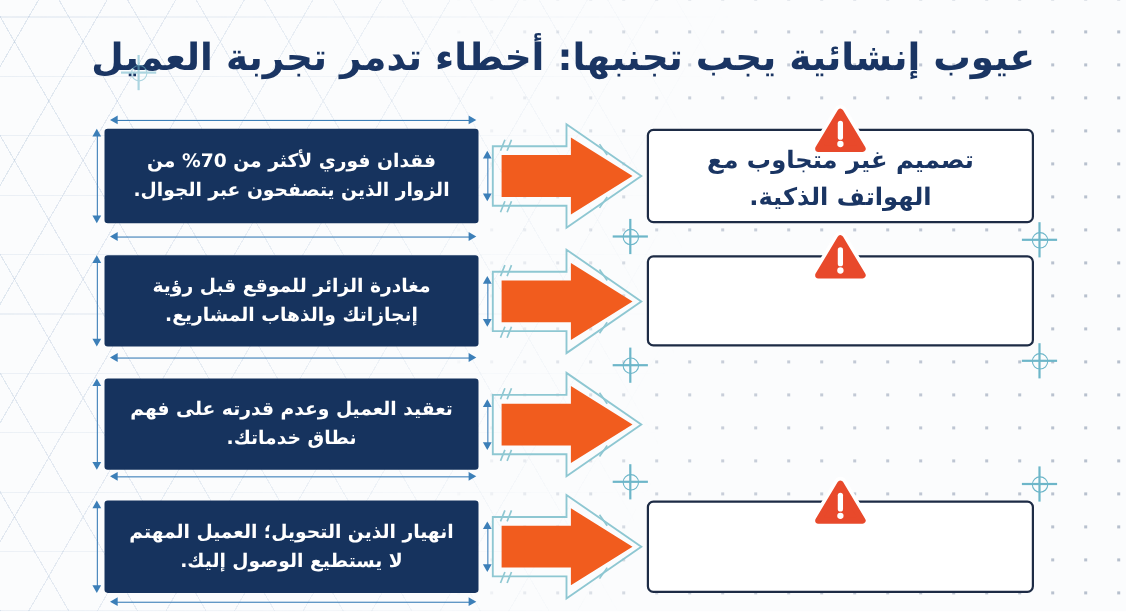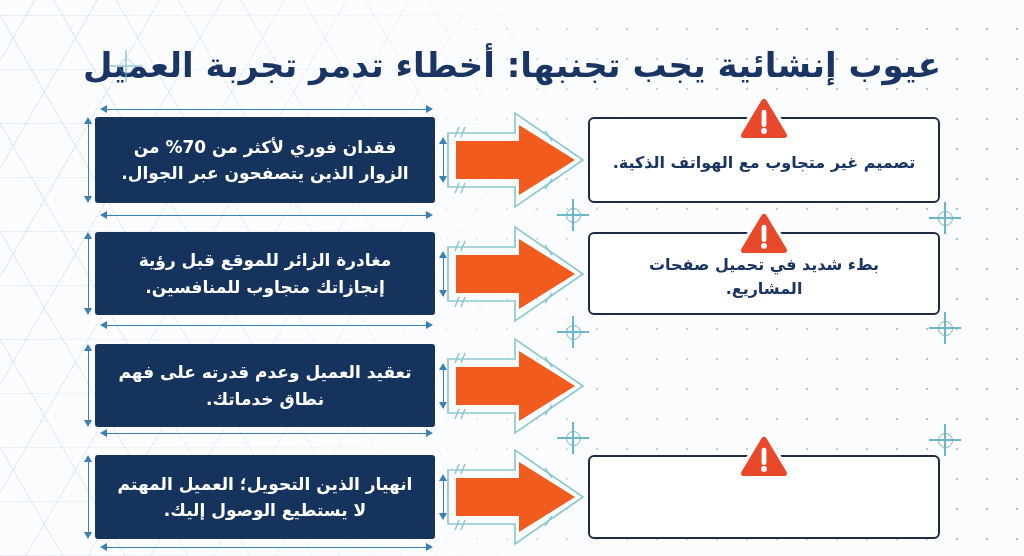--- a/index.html
+++ b/index.html
@@ -30,21 +30,21 @@
   }
   .bg-dots{
     background-image:radial-gradient(rgba(125,140,165,.55) 1.3px, transparent 1.6px);
     background-size:30px 30px;background-position:12px 14px;
     -webkit-mask-image:linear-gradient(to left,#000 0%,rgba(0,0,0,.7) 40%,transparent 62%);
             mask-image:linear-gradient(to left,#000 0%,rgba(0,0,0,.7) 40%,transparent 62%);
   }
 
   
   .title{
-    position:absolute;top:34px;left:0;width:100%;height:62px;line-height:62px;
+    position:absolute;top:22px;left:0;width:100%;height:62px;line-height:62px;
     text-align:center;direction:rtl;
     font-size:34px;font-weight:bold;color:var(--titleNavy);letter-spacing:0;
   }
 
   
   .row{position:absolute;left:0;width:1024px;top:var(--top);height:var(--h);}
   .cause-box{
     position:absolute;left:95px;top:0;width:340px;height:100%;
     background:var(--navy);border-radius:3px;
     display:flex;align-items:center;justify-content:center;
@@ -53,21 +53,21 @@
     direction:rtl;text-align:center;color:#fff;font-weight:bold;
     font-size:17px;line-height:1.55;padding:0 22px;
   }
   .mistake-box{
     position:absolute;left:588px;top:0;width:352px;height:100%;
     background:#fff;border:2.5px solid var(--border);border-radius:6px;
     display:flex;align-items:center;justify-content:center;
   }
   .mistake-box p{
     direction:rtl;text-align:center;color:var(--titleNavy);font-weight:bold;
-    font-size:16px;line-height:1.5;padding:6px 20px 0;
+    font-size:22px;line-height:1.5;padding:6px 20px 0;
   }
 
   
   .arrow{position:absolute;left:442px;top:50%;margin-top:-54px;width:146px;height:108px;overflow:visible;}
   .arrow-outline{fill:none;stroke:var(--outline);stroke-width:1.7;}
   .arrow-fill{fill:var(--orange);}
   .tick{stroke:var(--outline);stroke-width:1.5;}
 
   
   .warn{position:absolute;top:-23px;left:50%;transform:translateX(-50%);width:50px;height:44px;overflow:visible;}
@@ -142,21 +142,21 @@
     </div>
   </section>
 
   <section class="row" style="--top:232px;--h:83px">
     <div class="vm" style="left:82px;top:0;height:100%;">
         <span class="a-top"></span>
         <span class="line"></span>
         <span class="a-bot"></span>
       </div>
     <div class="cause-box">
-      <p>مغادرة الزائر للموقع قبل رؤية إنجازاتك متجاوب للمنافسين.</p>
+      <p>مغادرة الزائر للموقع قبل رؤية إنجازاتك والذهاب المشاريع.</p>
     </div>
     <div class="vm" style="left:437px;top:50%;height:46px;margin-top:-23px;">
         <span class="a-top"></span>
         <span class="line"></span>
         <span class="a-bot"></span>
       </div>
     <svg class="arrow" viewBox="0 0 146 108">
       <polygon class="arrow-outline" points="6,27 73,27 73,7 141,54 73,101 73,81 6,81"></polygon>
       <polygon class="arrow-fill" points="14,35 77,35 77,19 133,54 77,89 77,73 14,73"></polygon>
       <line class="tick" x1="17" y1="21" x2="13" y2="31"></line>
@@ -166,21 +166,20 @@
       <line class="tick" x1="103" y1="25" x2="110" y2="35"></line>
         <line class="tick" x1="103" y1="83" x2="110" y2="73"></line>
     </svg>
     <div class="mistake-box">
       <svg class="warn" viewBox="0 0 52 46">
         <path class="warn-halo" d="M26 6 L47 41 H5 Z"></path>
         <path class="warn-tri" d="M26 6 L47 41 H5 Z"></path>
         <line class="warn-bar" x1="26" y1="17" x2="26" y2="30"></line>
         <circle class="warn-dot" cx="26" cy="36.5" r="3"></circle>
       </svg>
-      <p>بطء شديد في تحميل صفحات المشاريع.</p>
     </div>
   </section>
 
   <section class="row" style="--top:344px;--h:83px">
     <div class="vm" style="left:82px;top:0;height:100%;">
         <span class="a-top"></span>
         <span class="line"></span>
         <span class="a-bot"></span>
       </div>
     <div class="cause-box">

